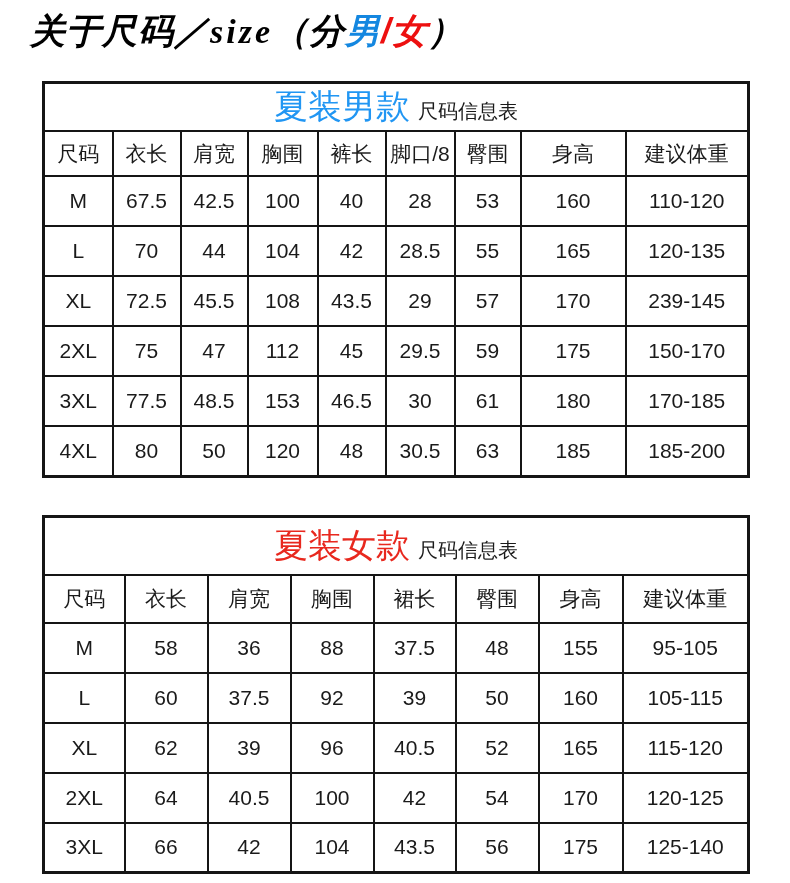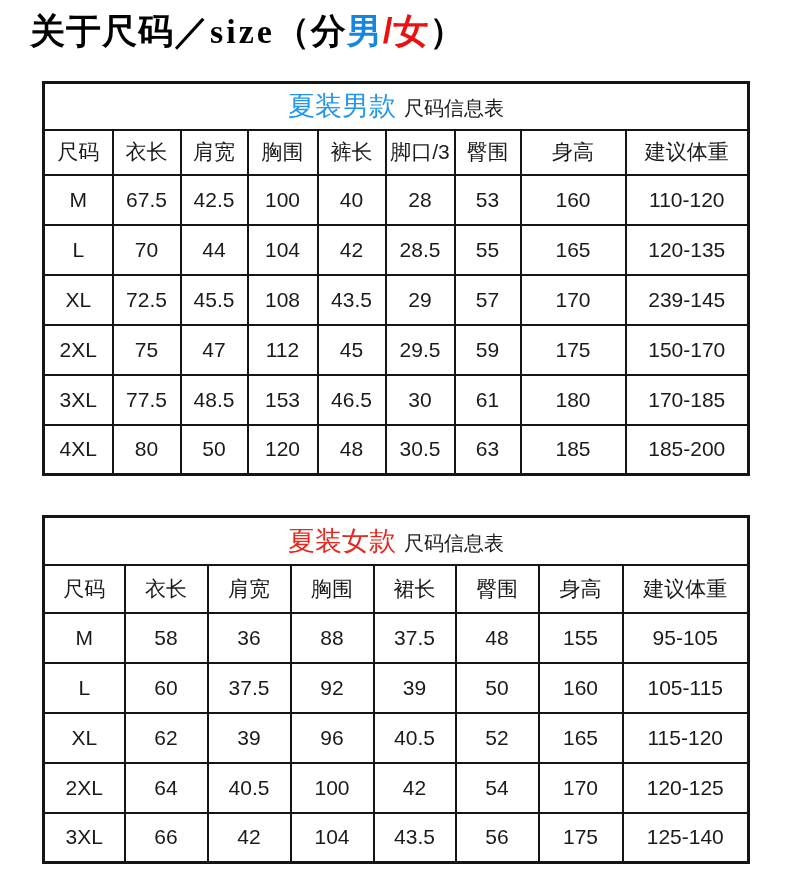--- a/index.html
+++ b/index.html
@@ -14,21 +14,21 @@
   .page-title {
     position: absolute;
     left: 30px; top: 8px;
     margin: 0;
     font-size: 35px;
     font-weight: bold;
     color: #000000;
     letter-spacing: 1px;
     white-space: nowrap;
   }
-  .page-title .seg { display: inline; }
+  .page-title .seg { display: inline; font-style: italic; }
   .page-title .size-en {
     font-family: "Liberation Serif", "DejaVu Serif", serif;
     font-size: 34px;
     letter-spacing: 3px;
   }
   
   table.size-table {
     position: absolute;
     left: 42px;
     width: 706px;
@@ -46,21 +46,21 @@
     font-size: 21px;
     color: #1a1a1a;
     padding: 0;
     overflow: hidden;
   }
   tr.t-title-row td {
     font-size: 24px;
     color: #1a1a1a;
   }
   tr.t-title-row .t-title-colored {
-    font-size: 27px;
+    font-size: 34px;
     margin-right: 8px;
   }
   tr.t-title-row .t-title-rest { font-size: 20px; }
   td.num-cell { font-size: 22px; }
 </style>
 </head>
 <body>
 
 <h1 class="page-title">
   <span class="seg">关于尺码</span><span class="seg">／</span><span class="seg size-en">size</span><span class="seg">（</span><span class="seg">分</span><span class="seg" style="color: rgb(20, 135, 224);">男</span><span class="seg" style="color: rgb(237, 16, 16);">/</span><span class="seg" style="color: rgb(237, 16, 16);">女</span><span class="seg">）</span>
@@ -81,21 +81,21 @@
     <tbody>
       <tr class="t-title-row" style="height: 47px;">
         <td colspan="9"><span class="t-title-colored" style="color: rgb(33, 150, 243);">夏装男款</span><span class="t-title-rest">尺码信息表</span></td>
       </tr>
       <tr style="height: 45px;">
         <td>尺码</td>
         <td>衣长</td>
         <td>肩宽</td>
         <td>胸围</td>
         <td>裤长</td>
-        <td>脚口/3</td>
+        <td>脚口/8</td>
         <td>臀围</td>
         <td>身高</td>
         <td>建议体重</td>
       </tr>
       <tr style="height: 50px;">
         <td>M</td>
         <td class="num-cell">67.5</td>
         <td class="num-cell">42.5</td>
         <td class="num-cell">100</td>
         <td class="num-cell">40</td>
@@ -166,21 +166,21 @@
       <col style="width: 81px;">
       <col style="width: 83px;">
       <col style="width: 83px;">
       <col style="width: 83px;">
       <col style="width: 82px;">
       <col style="width: 83px;">
       <col style="width: 84px;">
       <col style="width: 126px;">
     </colgroup>
     <tbody>
-      <tr class="t-title-row" style="height: 48px;">
+      <tr class="t-title-row" style="height: 58px;">
         <td colspan="8"><span class="t-title-colored" style="color: rgb(232, 40, 30);">夏装女款</span><span class="t-title-rest">尺码信息表</span></td>
       </tr>
       <tr style="height: 48px;">
         <td>尺码</td>
         <td>衣长</td>
         <td>肩宽</td>
         <td>胸围</td>
         <td>裙长</td>
         <td>臀围</td>
         <td>身高</td>

